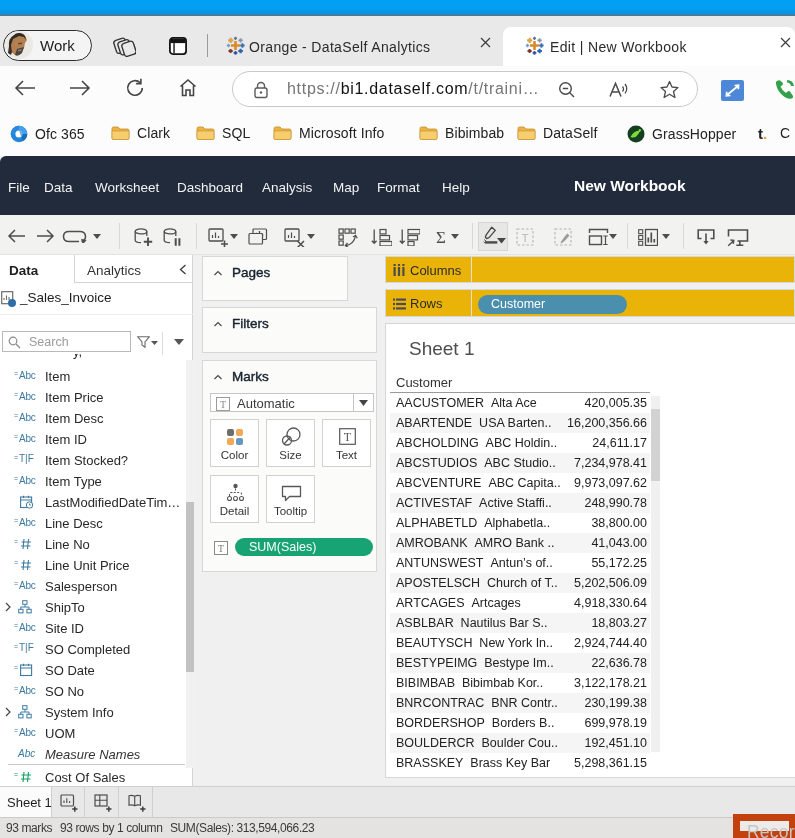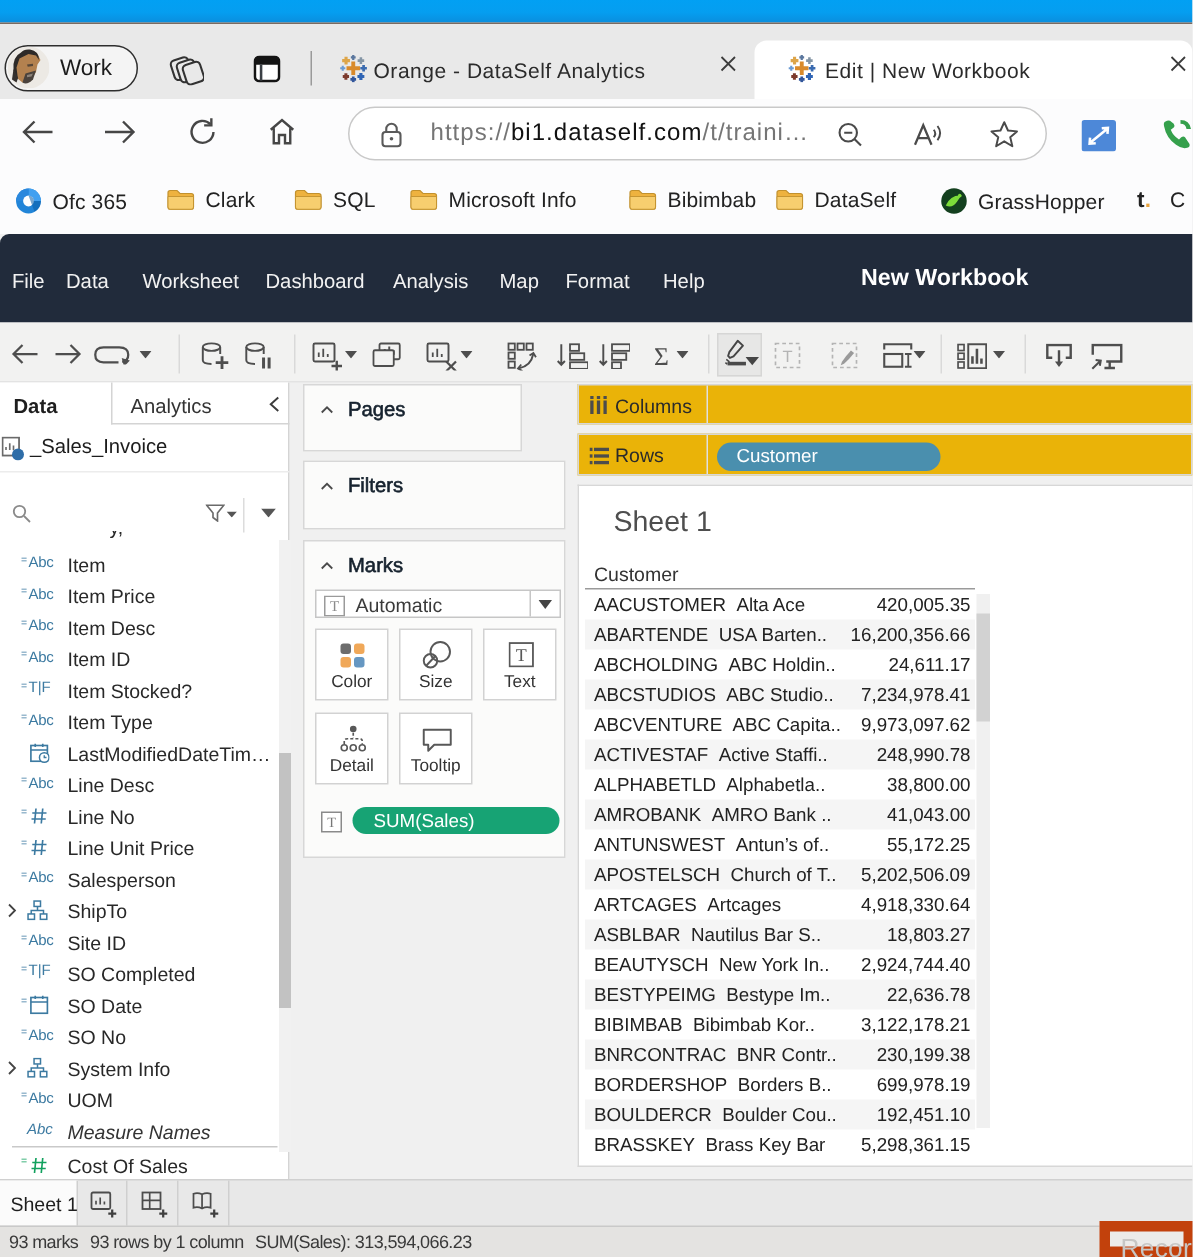--- a/index.html
+++ b/index.html
@@ -475,20 +475,25 @@
       <span class="ana">Analytics</span>
       <svg style="position:absolute;left:179px;top:9px;" width="8" height="11" viewBox="0 0 8 11">
         <path d="M6.5 1 L1.5 5.5 L6.5 10" fill="none" stroke="#3c3c3c" stroke-width="1.3"></path>
       </svg>
     <div class="vline"></div>
       <div class="bline"></div>
   </div>
   <div id="dsrow">
       <span class="nm">_Sales_Invoice</span>
     </div>
+  <div id="searchrow">
+    <div id="searchbox">
+        <span class="ph">Search</span>
+      </div>
+  </div>
   <div id="fields">
       <div class="frow" style="top:1px">
         <span class="fic">
           <span style="position:absolute;left:0;top:1px;color:#3c7aa1;font-size:7px;">=</span>
           <span style="position:absolute;left:5px;top:0.5px;color:#3c7aa1;font-size:10px;letter-spacing:-0.2px;">Abc</span>
         </span>
         <span class="fnm" style="">Item</span>
       </div>
       <div class="frow" style="top:22px">
         <span class="fic">

